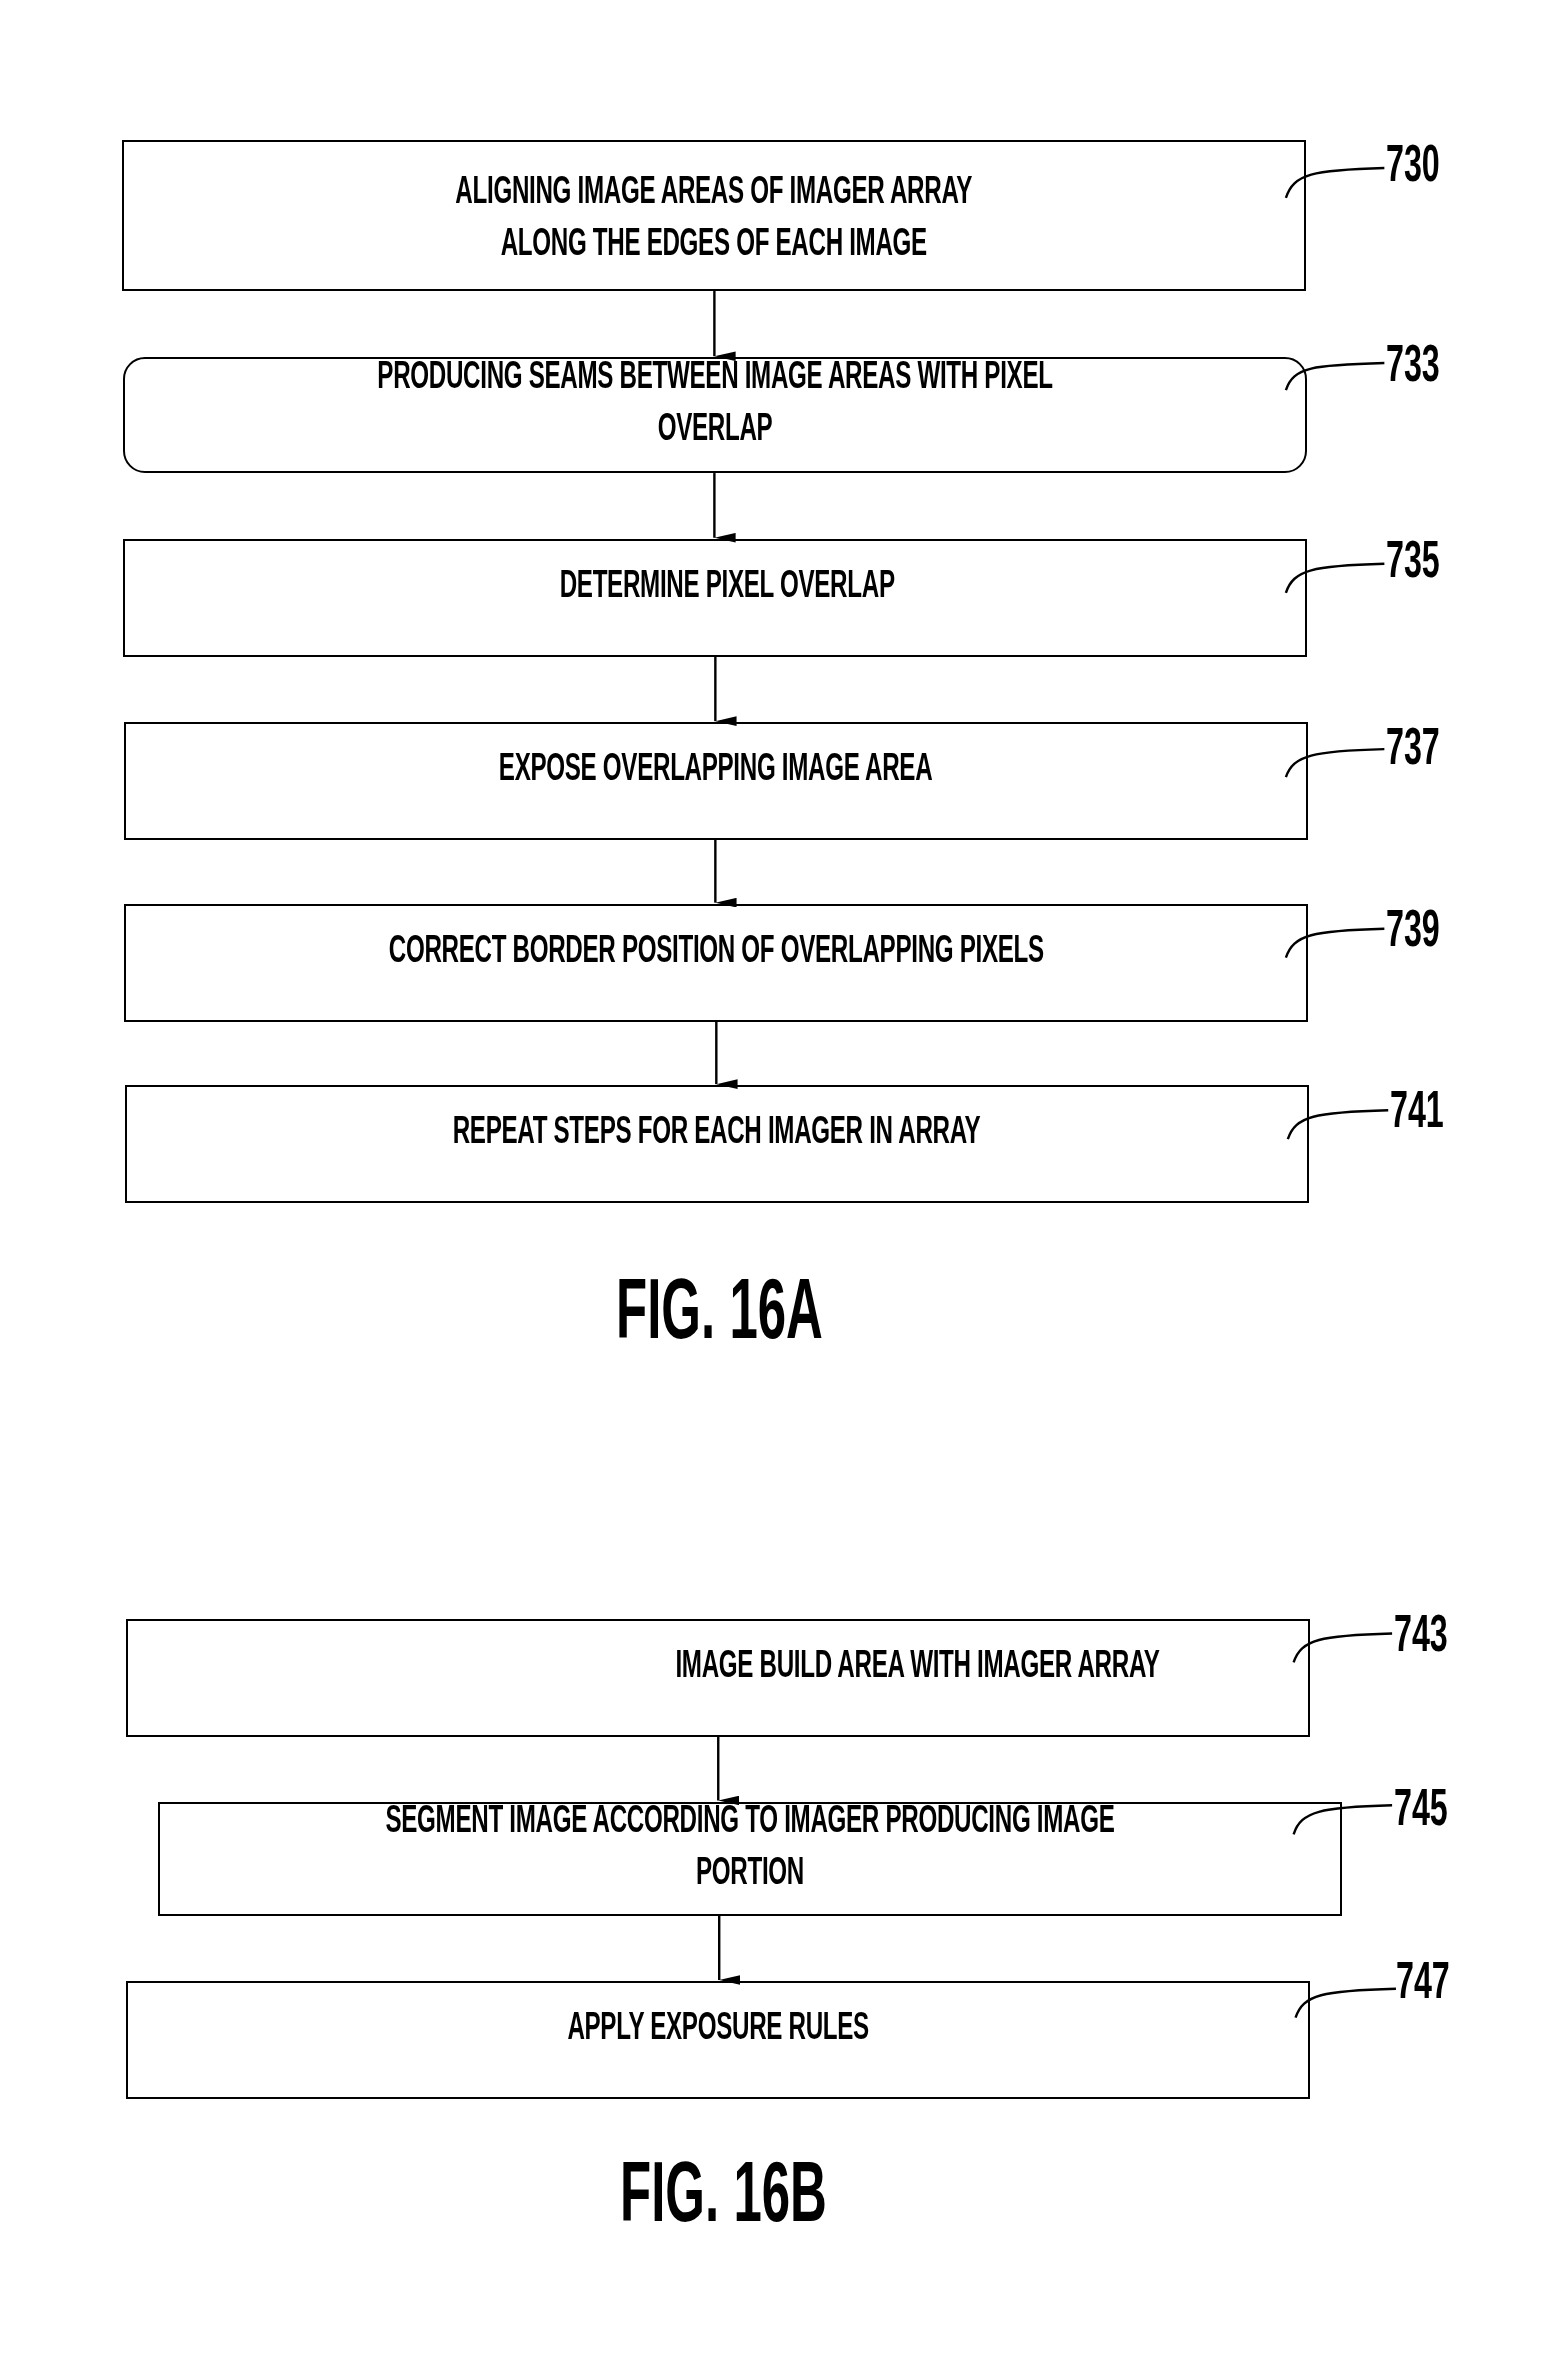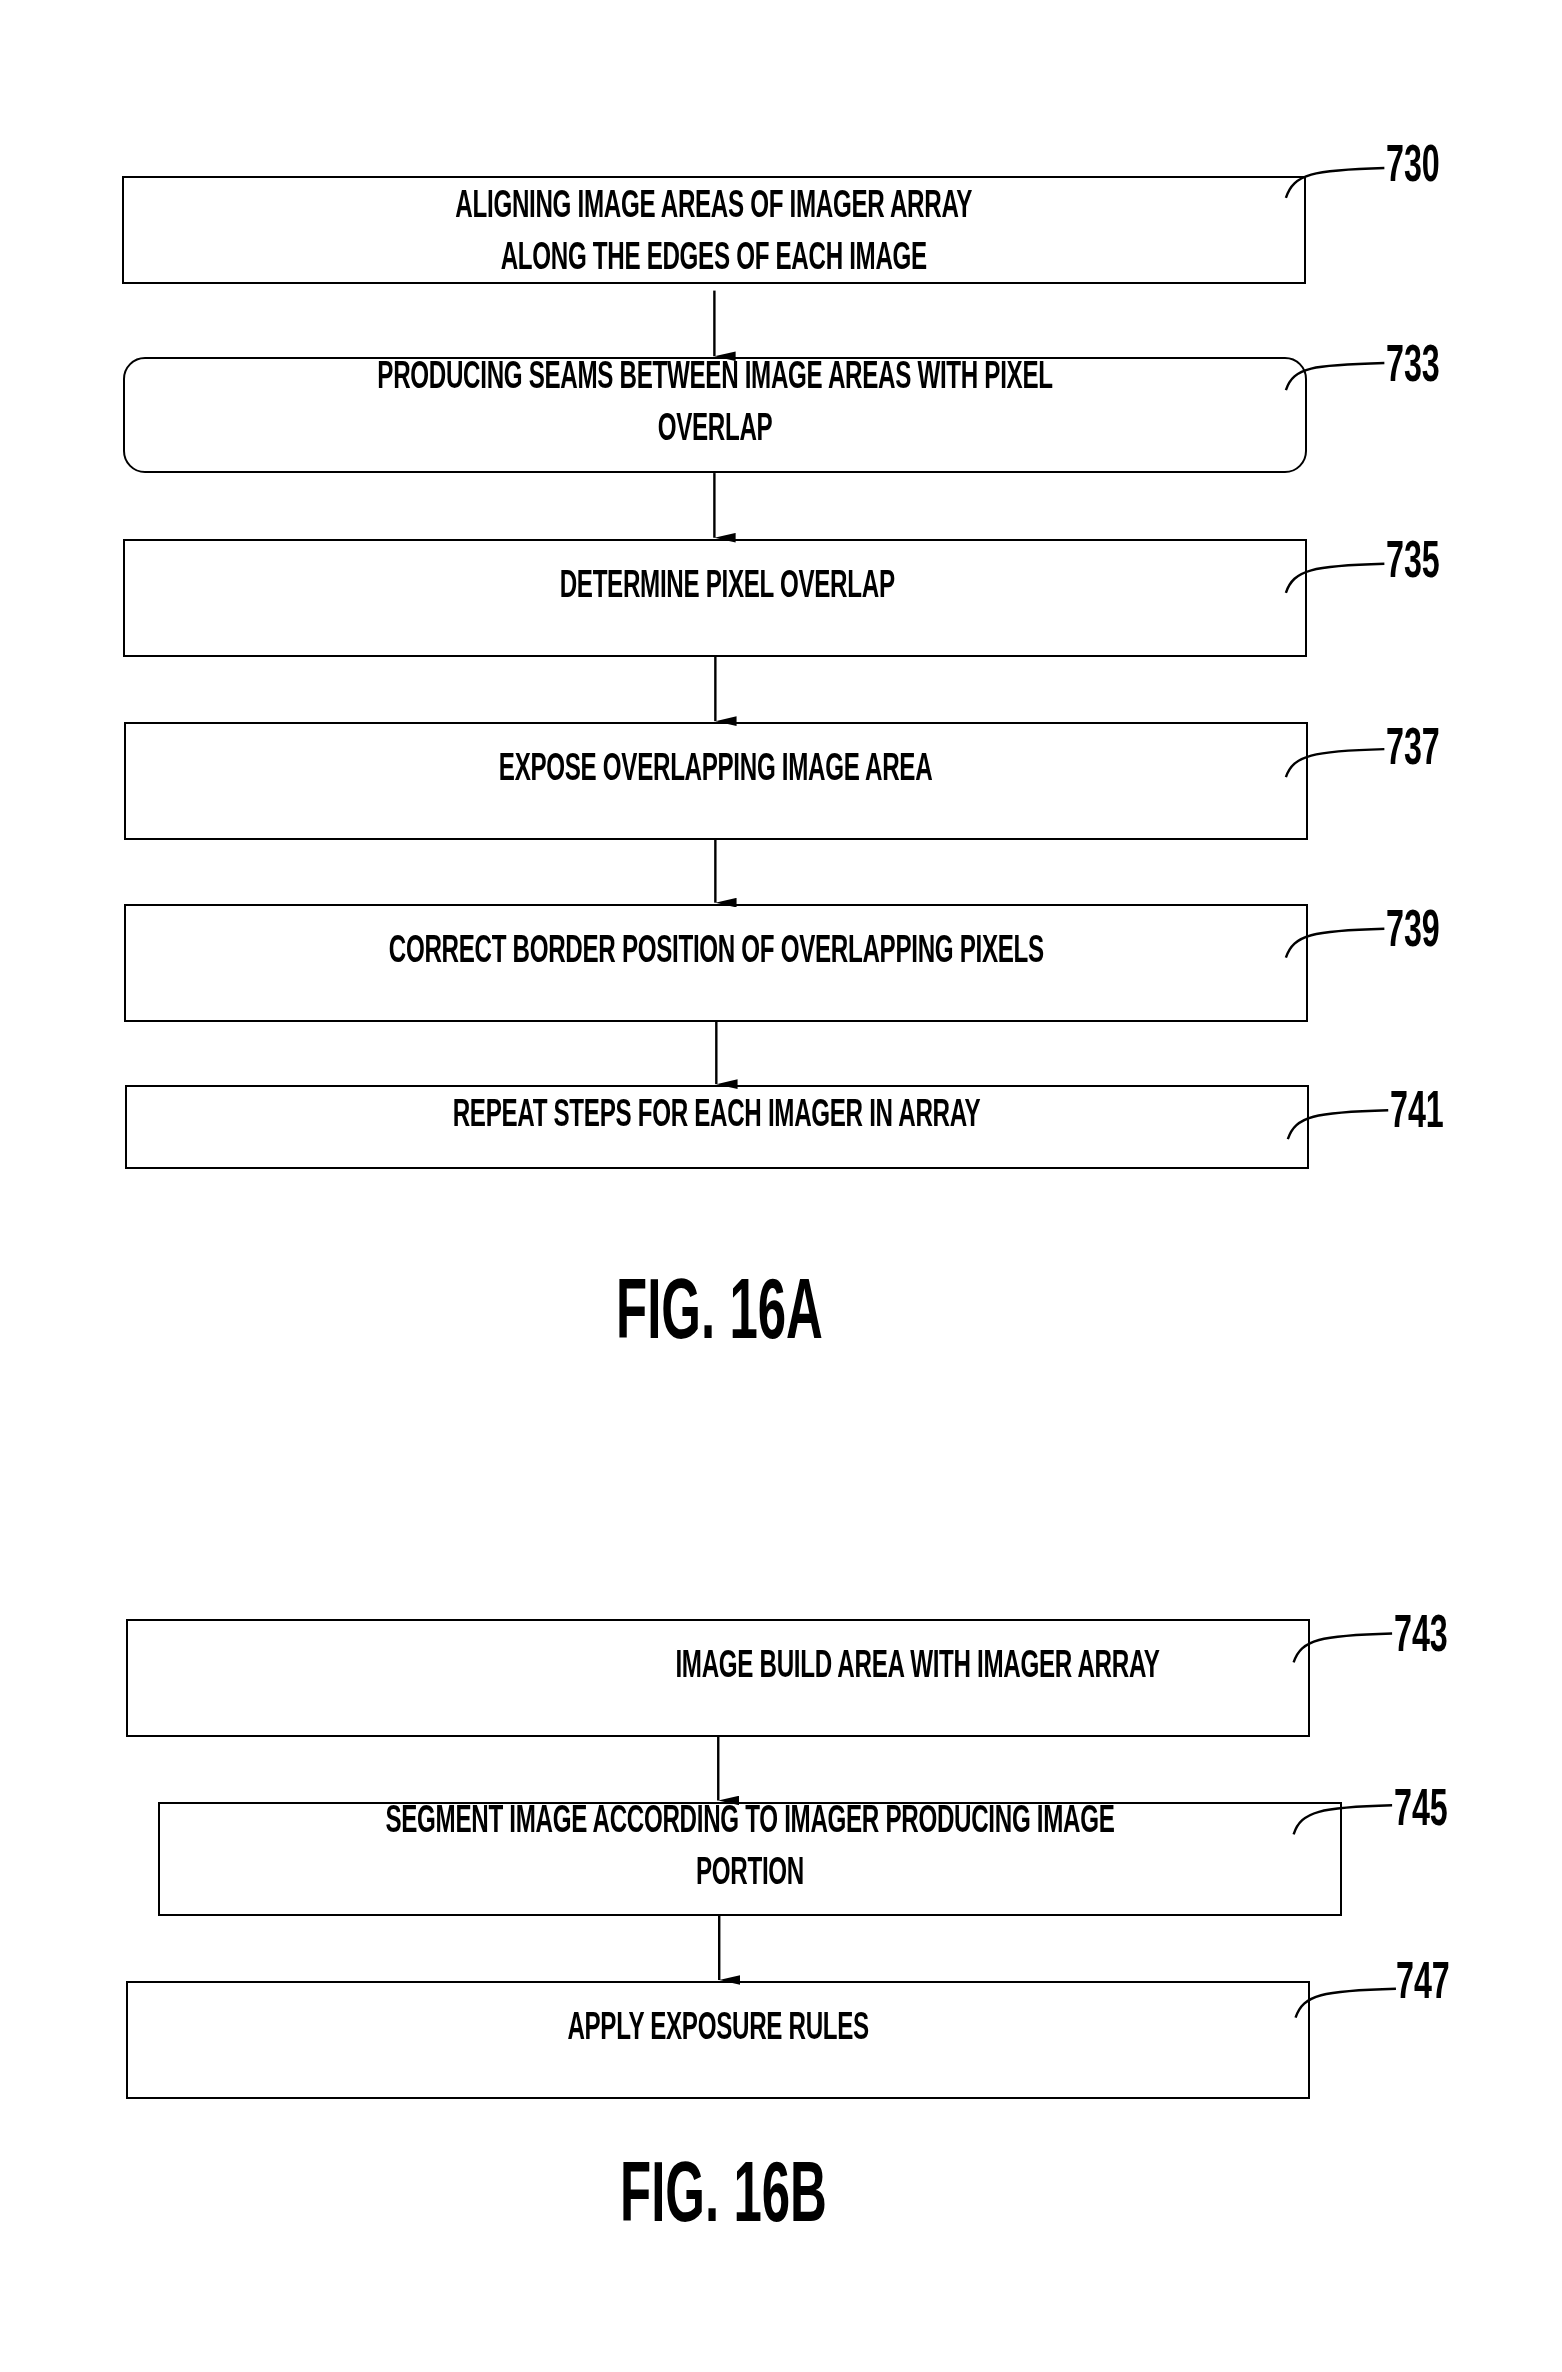--- a/index.html
+++ b/index.html
@@ -12,37 +12,37 @@
               letter-spacing:-0.5px; }
   .ref { position:absolute; font-family:"Liberation Sans", sans-serif; font-weight:bold;
          font-size:52px; transform:scaleX(0.62); transform-origin:left top; }
   .fig { position:absolute; font-family:"Liberation Sans", sans-serif; font-weight:bold;
          font-size:85px; transform:scaleX(0.6); transform-origin:center top; width:579px; text-align:center; }
   svg.overlay { position:absolute; left:0; top:0; }
 </style>
 </head>
 <body>
 
-<div class="box" style="left:122px;top:140px;width:1184px;height:108px;margin-top:36px;">
+<div class="box" style="left:122px;top:140px;width:1184px;height:151px;">
   <span>ALIGNING IMAGE AREAS OF IMAGER ARRAY
 ALONG THE EDGES OF EACH IMAGE</span>
   </div>
 <div class="box" style="left:123px;top:357px;width:1184px;height:116px;border-radius:22px;">
   <span style="margin-top:-29px">PRODUCING SEAMS BETWEEN IMAGE AREAS WITH PIXEL OVERLAP</span>
   </div>
 <div class="box" style="left:123px;top:539px;width:1184px;height:118px;padding-left:24px;">
   <span style="margin-top:-29px">DETERMINE PIXEL OVERLAP</span>
   </div>
 <div class="box" style="left:124px;top:722px;width:1184px;height:118px;">
   <span style="margin-top:-29px">EXPOSE OVERLAPPING IMAGE AREA</span>
   </div>
 <div class="box" style="left:124px;top:904px;width:1184px;height:118px;">
   <span style="margin-top:-29px">CORRECT BORDER POSITION OF OVERLAPPING PIXELS</span>
   </div>
-<div class="box" style="left:125px;top:1085px;width:1184px;height:84px;">
+<div class="box" style="left:125px;top:1085px;width:1184px;height:118px;">
   <span style="margin-top:-29px">REPEAT STEPS FOR EACH IMAGER IN ARRAY</span>
   </div>
 
 <div class="ref" style="left:1386px;top:133px;">730</div>
 <div class="ref" style="left:1386px;top:333px;">733</div>
 <div class="ref" style="left:1386px;top:529px;">735</div>
 <div class="ref" style="left:1386px;top:716px;">737</div>
 <div class="ref" style="left:1386px;top:898px;">739</div>
 <div class="ref" style="left:1390px;top:1079px;">741</div>
 

